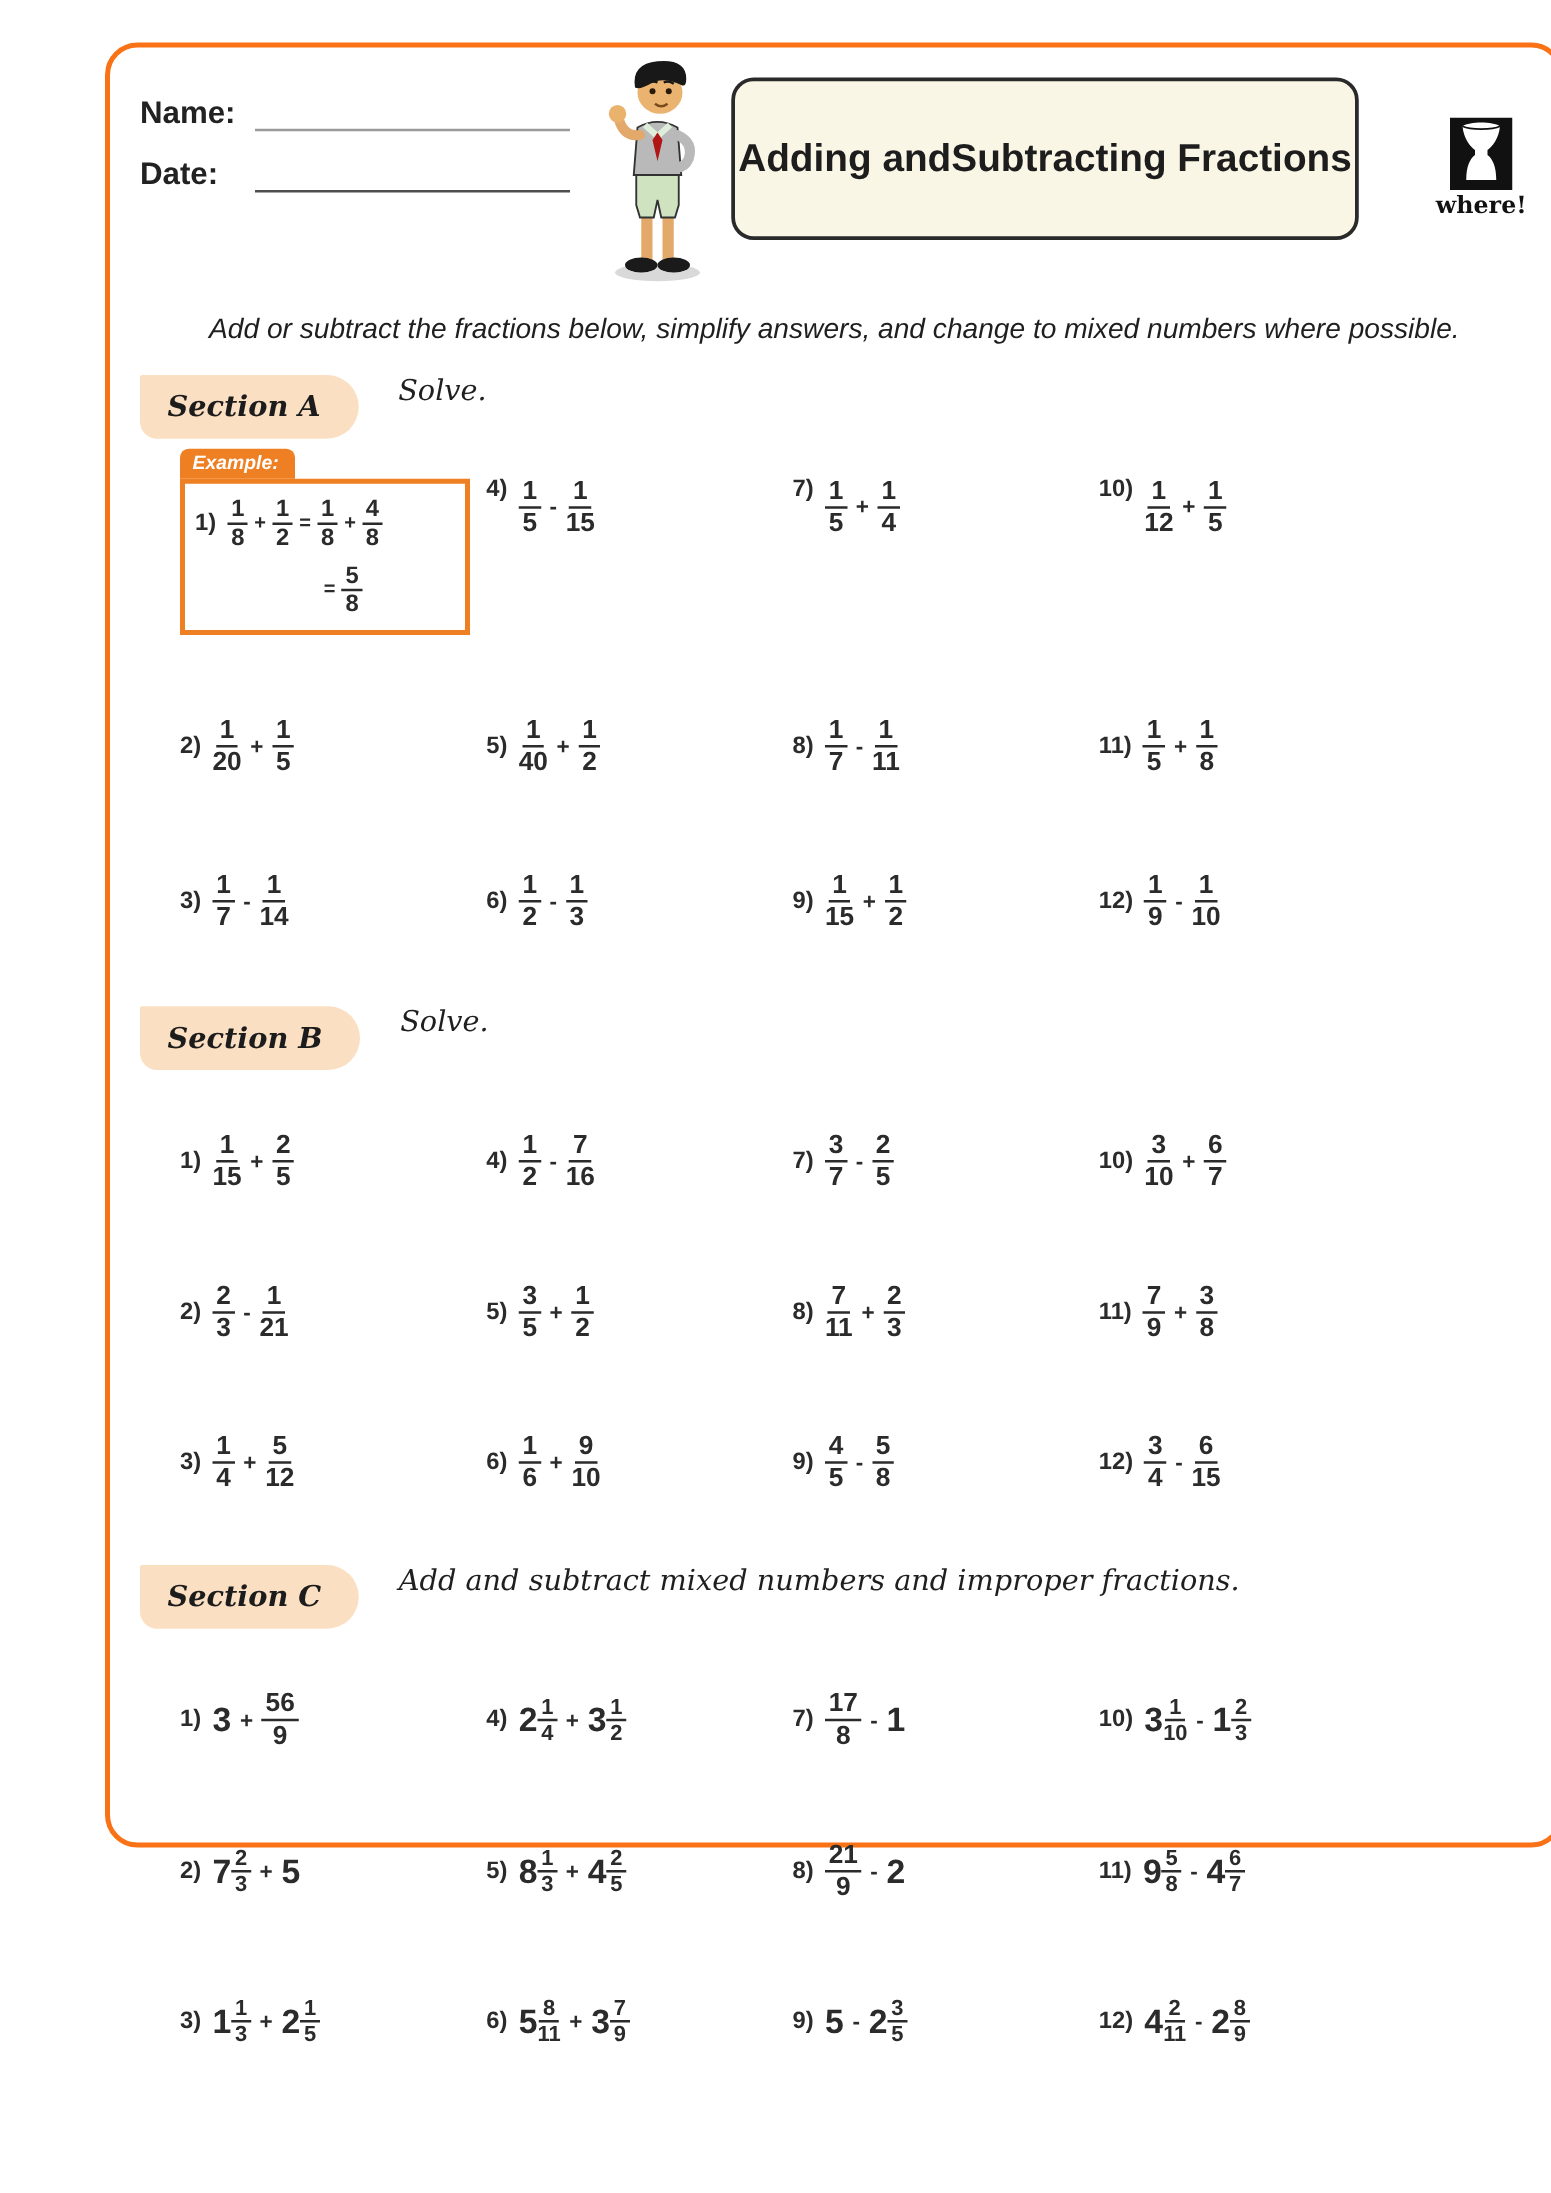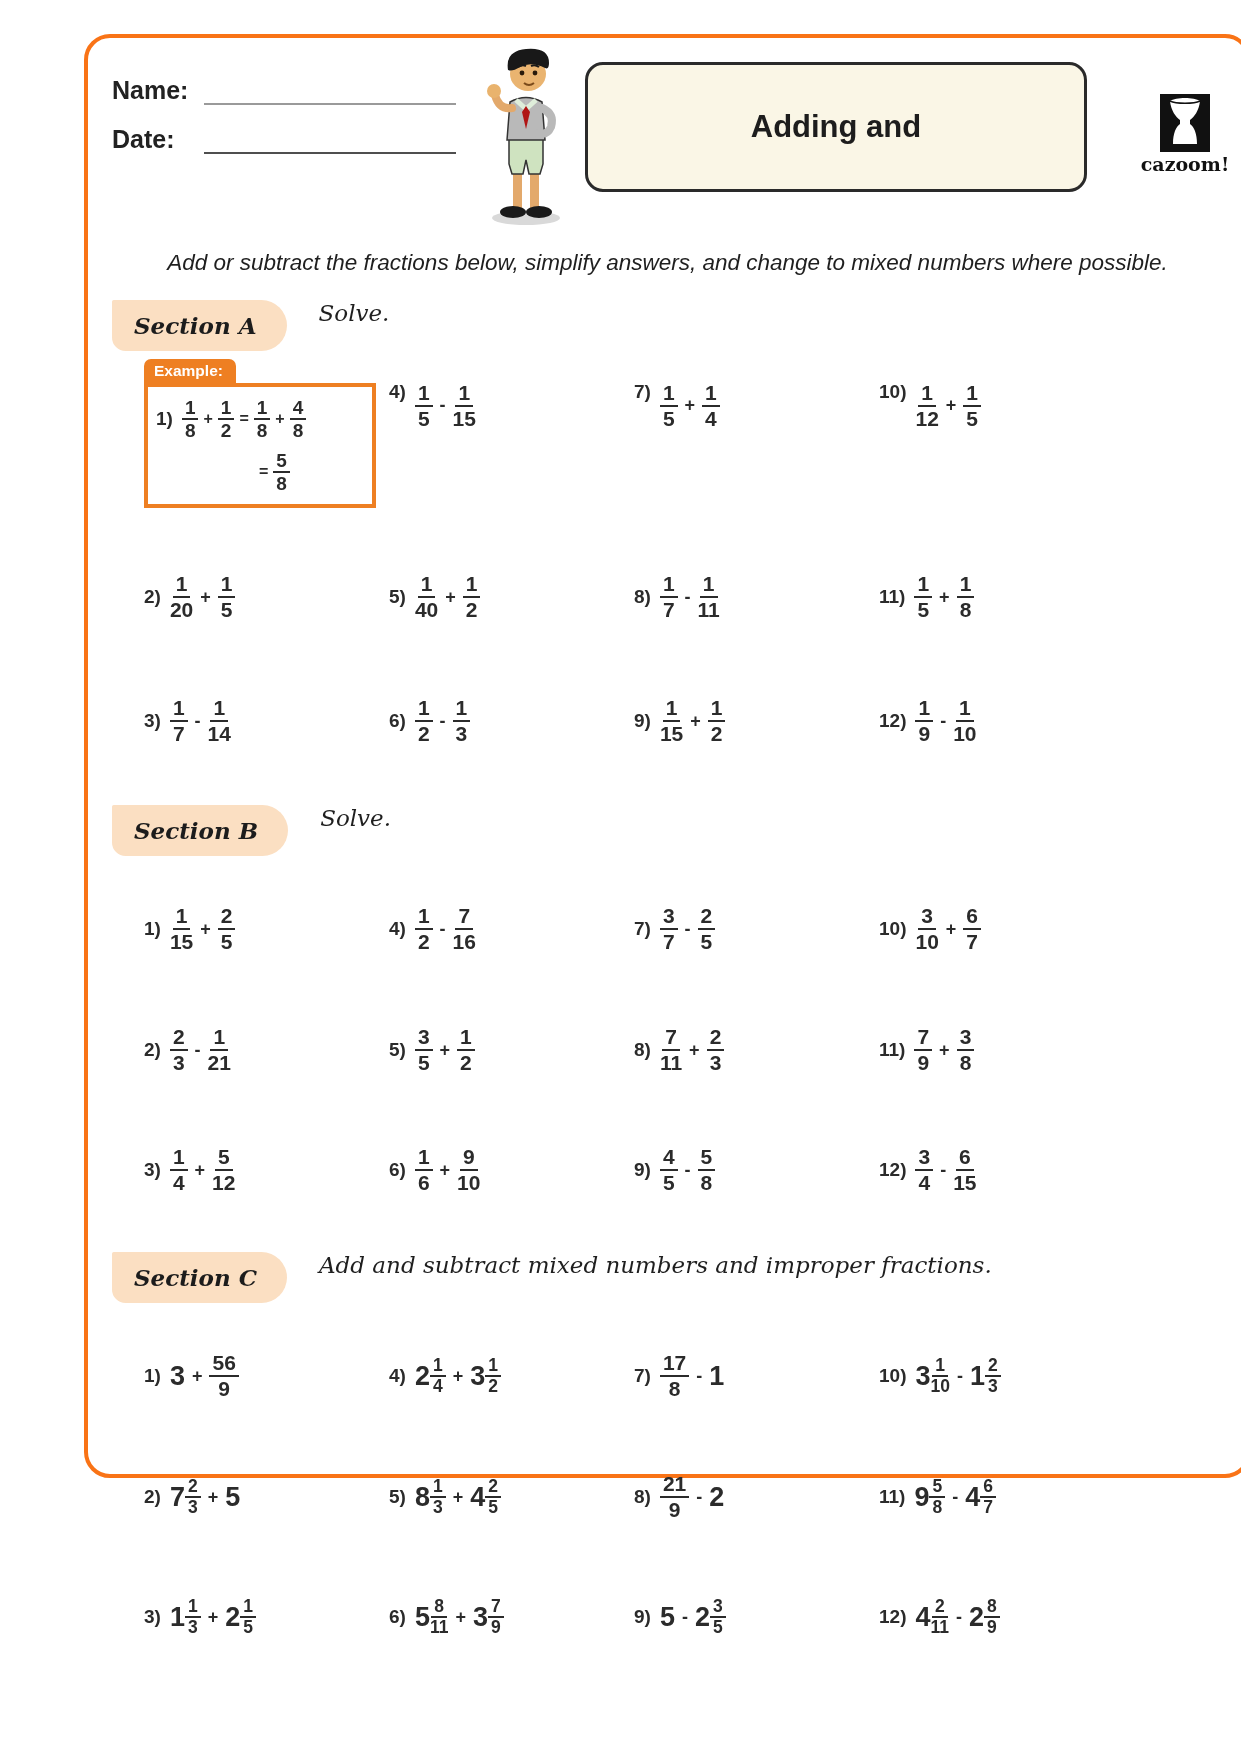--- a/index.html
+++ b/index.html
@@ -55,21 +55,21 @@
   .frac .fn{padding:0 3px;border-bottom:2.5px solid #2b2b2b;}
   .op{font-weight:bold;font-size:18px;margin:0 7px;color:#2b2b2b;}
   .whole{font-weight:bold;font-size:27px;color:#2b2b2b;}
   .mixed{display:inline-flex;align-items:center;}
   .mixed .frac{font-size:17.5px;line-height:1.1;}
   .mixed .frac .fn{border-bottom-width:2px;}
 
   
   .example{position:relative;width:232px;}
   .ex-tab{display:inline-block;background:#ee7f22;color:#fff;font-weight:bold;font-size:15.5px;
-          padding:3px 13px 3px 10px;border-radius:7px 7px 0 0;}
+          padding:3px 13px 3px 10px;border-radius:7px 7px 0 0;font-style:italic;}
   .ex-box{border:4px solid #ee7f22;background:#fff;padding:10px 6px 10px 8px;min-height:96px;box-sizing:border-box;}
   .ex-line{display:flex;align-items:center;}
   .ex-line2{margin:8px 0 0 98px;display:flex;align-items:center;}
   .example .frac{font-size:19px;}
   .example .op{font-size:16px;margin:0 5px;}
 
   
   footer{position:absolute;left:40px;right:44px;bottom:6px;height:60px;}
   .f-left{position:absolute;left:0;bottom:2px;font-size:18px;color:#111;line-height:1.35;}
   .f-link{display:block;color:#0000bb;text-decoration:underline;cursor:pointer;}
@@ -110,29 +110,30 @@
         <ellipse cx="60" cy="32" rx="18" ry="17" fill="#eab470"></ellipse>
         <path d="M40 28 q-3 -19 18 -21 q23 -2 23 14 q0 7 -4 5 q-14 -7 -25 -1 q-8 5 -12 3z" fill="#181818"></path>
         <circle cx="54" cy="31" r="2.4" fill="#2a1a0a"></circle>
         <circle cx="67" cy="31" r="2.4" fill="#2a1a0a"></circle>
         <path d="M50 25 q4 -3 8 -1 M63 24 q4 -2 8 1" stroke="#181818" stroke-width="2" fill="none"></path>
         <path d="M56 41 q5 4 10 0" stroke="#7a4a1a" stroke-width="2" fill="none"></path>
       </svg>
 
       <div class="titlebox">
         <div>Adding and</div>
+        <div>Subtracting Fractions</div>
       </div>
 
       <div class="logo">
         <svg width="50" height="58" viewBox="0 0 50 58">
           <rect x="0" y="0" width="50" height="58" fill="#111"></rect>
           <path d="M10 7 C16 3 34 3 40 7 C39 17 34 23 30 26 L30 30 C34 33 37 39 37 50 L13 50 C13 39 16 33 20 30 L20 26 C16 23 11 17 10 7 Z" fill="#fff"></path>
           <path d="M10 7 C16 10 34 10 40 7" fill="none" stroke="#111" stroke-width="1.4"></path>
         </svg>
-        <div class="logo-text">cazoom!</div>
+        <div class="logo-text">where!</div>
       </div>
     </div>
 
     <p class="instr">Add or subtract the fractions below, simplify answers, and change to mixed numbers where possible.</p>
 
     <main>
         <section class="sec">
           <div class="sec-head">
             <span class="sec-label">Section A</span>
             <span class="sec-instr">Solve.</span>

